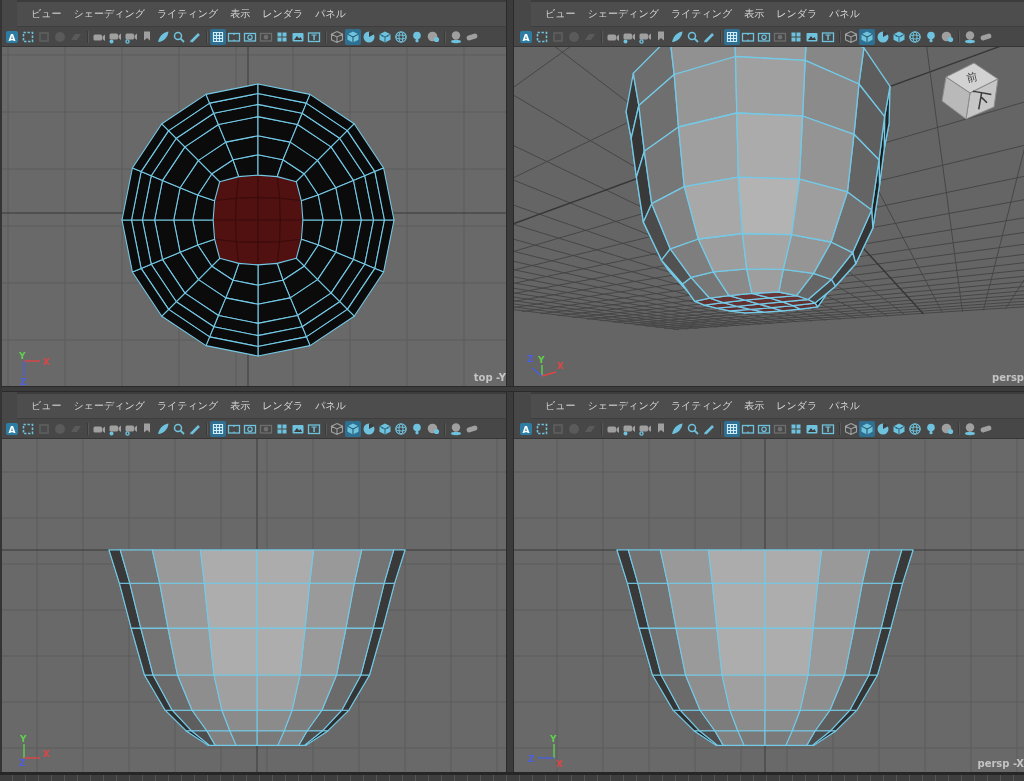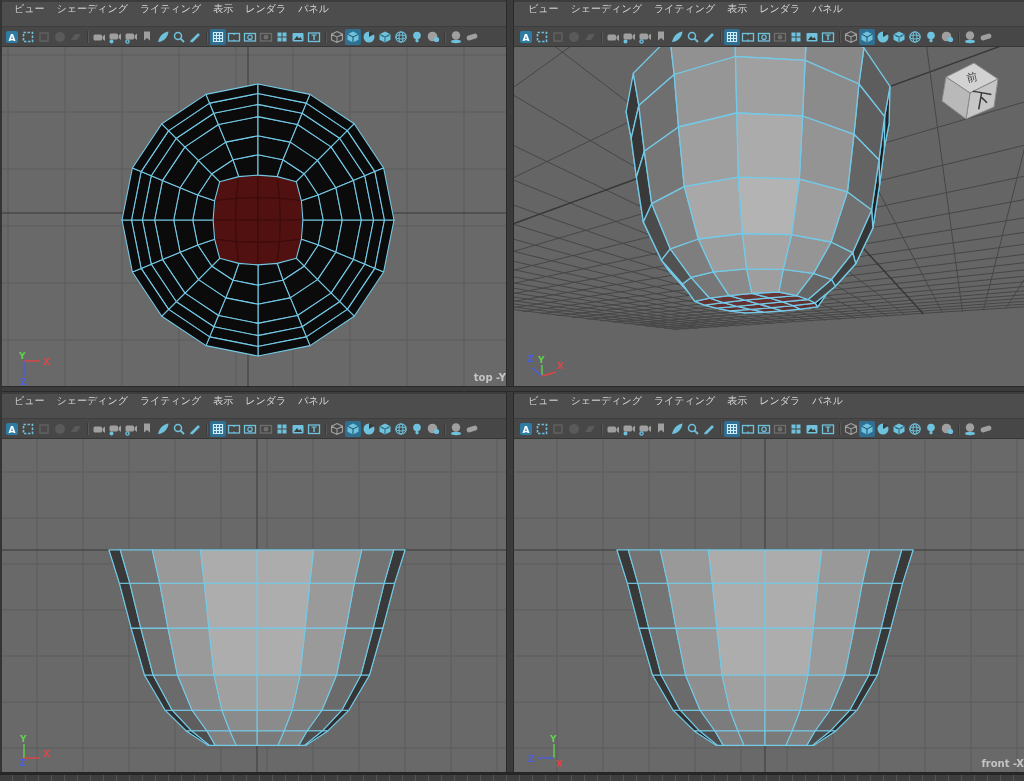--- a/index.html
+++ b/index.html
@@ -1,18 +1,18 @@
 <!DOCTYPE html>
 <html><head>
 <meta charset="utf-8">
 <style>
 html,body{margin:0;padding:0;background:#222;}
 #root{position:relative;width:1024px;height:781px;background:#2b2b2b;font-family:"DejaVu Sans",sans-serif;overflow:hidden;}
 .pane{position:absolute;background:#474747;overflow:hidden;}
-.menubar{position:absolute;left:0;top:0;right:0;height:27px;background:#4d4d4d;border-top:2px solid #3c3c3c;border-bottom:1px solid #3e3e3e;display:flex;padding-left:8px;box-sizing:border-box;}
+.menubar{position:absolute;left:17px;top:0;right:0;height:27px;background:#4d4d4d;border-top:2px solid #3c3c3c;border-bottom:1px solid #3e3e3e;display:flex;align-items:center;padding-left:8px;box-sizing:border-box;}
 .menu-item{font-size:10px;color:#d8d8d8;padding:0 6px;white-space:nowrap;cursor:default;}
 .toolbar{position:absolute;left:0;top:27px;right:0;height:20px;background:#474747;border-bottom:1px solid #363636;display:flex;align-items:center;padding-left:4px;box-sizing:border-box;}
 .tbtn{width:16px;height:16px;display:flex;align-items:center;justify-content:center;flex:0 0 auto;border-radius:2px;}
 .tbtn.active{background:#2e6f92;}
 .tsep{width:7px;height:14px;flex:0 0 auto;display:flex;align-items:center;justify-content:center;}
 .tsepline{width:1px;height:12px;background:#3a3a3a;border-right:1px solid #585858;}
 .viewport{position:absolute;left:0;top:47px;right:0;bottom:0;overflow:hidden;}
 .viewport svg.main{display:block;}
 .vplabel{position:absolute;left:0;right:0;bottom:3px;text-align:right;font-size:10px;font-weight:bold;color:#c4c4c4;}
 .gizmo{position:absolute;left:10px;bottom:0px;}
@@ -751,20 +751,21 @@
           <text x="14" y="17" fill="#5fd24e" font-size="9" font-weight="bold" font-family="DejaVu Sans,sans-serif">Y</text>
           <text x="33" y="23" fill="#e04545" font-size="9" font-weight="bold" font-family="DejaVu Sans,sans-serif">X</text>
         </svg>
         <svg class="vcube" width="74" height="74">
           <polygon points="10,24 38,10 62,26 34,40" fill="#d2d2d2" stroke="#8a8a8a" stroke-width="1"></polygon>
           <polygon points="34,40 62,26 58,54 30,66" fill="#c6c6c6" stroke="#8a8a8a" stroke-width="1"></polygon>
           <polygon points="10,24 34,40 30,66 6,48" fill="#b9b9b9" stroke="#8a8a8a" stroke-width="1"></polygon>
           <text x="36" y="28" font-size="11" fill="#444" transform="rotate(-14 36 25)" text-anchor="middle">前</text>
           <text x="45" y="54" font-size="20" fill="#3a3a3a" transform="rotate(10 45 48)" text-anchor="middle">下</text>
         </svg>
+        <div class="vplabel">persp</div>
       </div>
     </div>
     <div class="pane" style="left:0px;top:392px;width:506px;height:380px">
       <div class="menubar">
         <span class="menu-item">ビュー</span>
         <span class="menu-item">シェーディング</span>
         <span class="menu-item">ライティング</span>
         <span class="menu-item">表示</span>
         <span class="menu-item">レンダラ</span>
         <span class="menu-item">パネル</span>
@@ -1425,20 +1426,20 @@
           <polygon points="307.6,111.0 251.0,111.0 251.0,144.2 303.7,144.2" fill="rgb(172,172,172)" stroke="#74c9e6" stroke-width="1.1" stroke-linejoin="round"></polygon>
           <polygon points="251.0,111.0 194.4,111.0 198.3,144.2 251.0,144.2" fill="rgb(172,172,172)" stroke="#74c9e6" stroke-width="1.1" stroke-linejoin="round"></polygon>
         </svg>
         <svg class="gizmo" width="52" height="40">
           <line x1="30" y1="26" x2="30" y2="12" stroke="#5fd24e" stroke-width="1.4"></line>
           <line x1="30" y1="26" x2="14" y2="26" stroke="#4b5fe0" stroke-width="1.4"></line>
           <text x="26" y="10" fill="#5fd24e" font-size="9" font-weight="bold" font-family="DejaVu Sans,sans-serif">Y</text>
           <text x="4" y="30" fill="#4b5fe0" font-size="9" font-weight="bold" font-family="DejaVu Sans,sans-serif">Z</text>
           <text x="32" y="35" fill="#e04545" font-size="9" font-weight="bold" font-family="DejaVu Sans,sans-serif">X</text>
         </svg>
-        <div class="vplabel">front -X</div>
+        <div class="vplabel">persp -X</div>
       </div>
     </div>
     <div class="splitter-v" style="left:506px;top:0;width:8px;height:772px"></div>
     <div class="splitter-h" style="left:0;top:386px;width:1024px;height:6px"></div>
     <div class="strip"></div>
     <div class="leftedge"></div>
   </div>
 
 </body></html>

